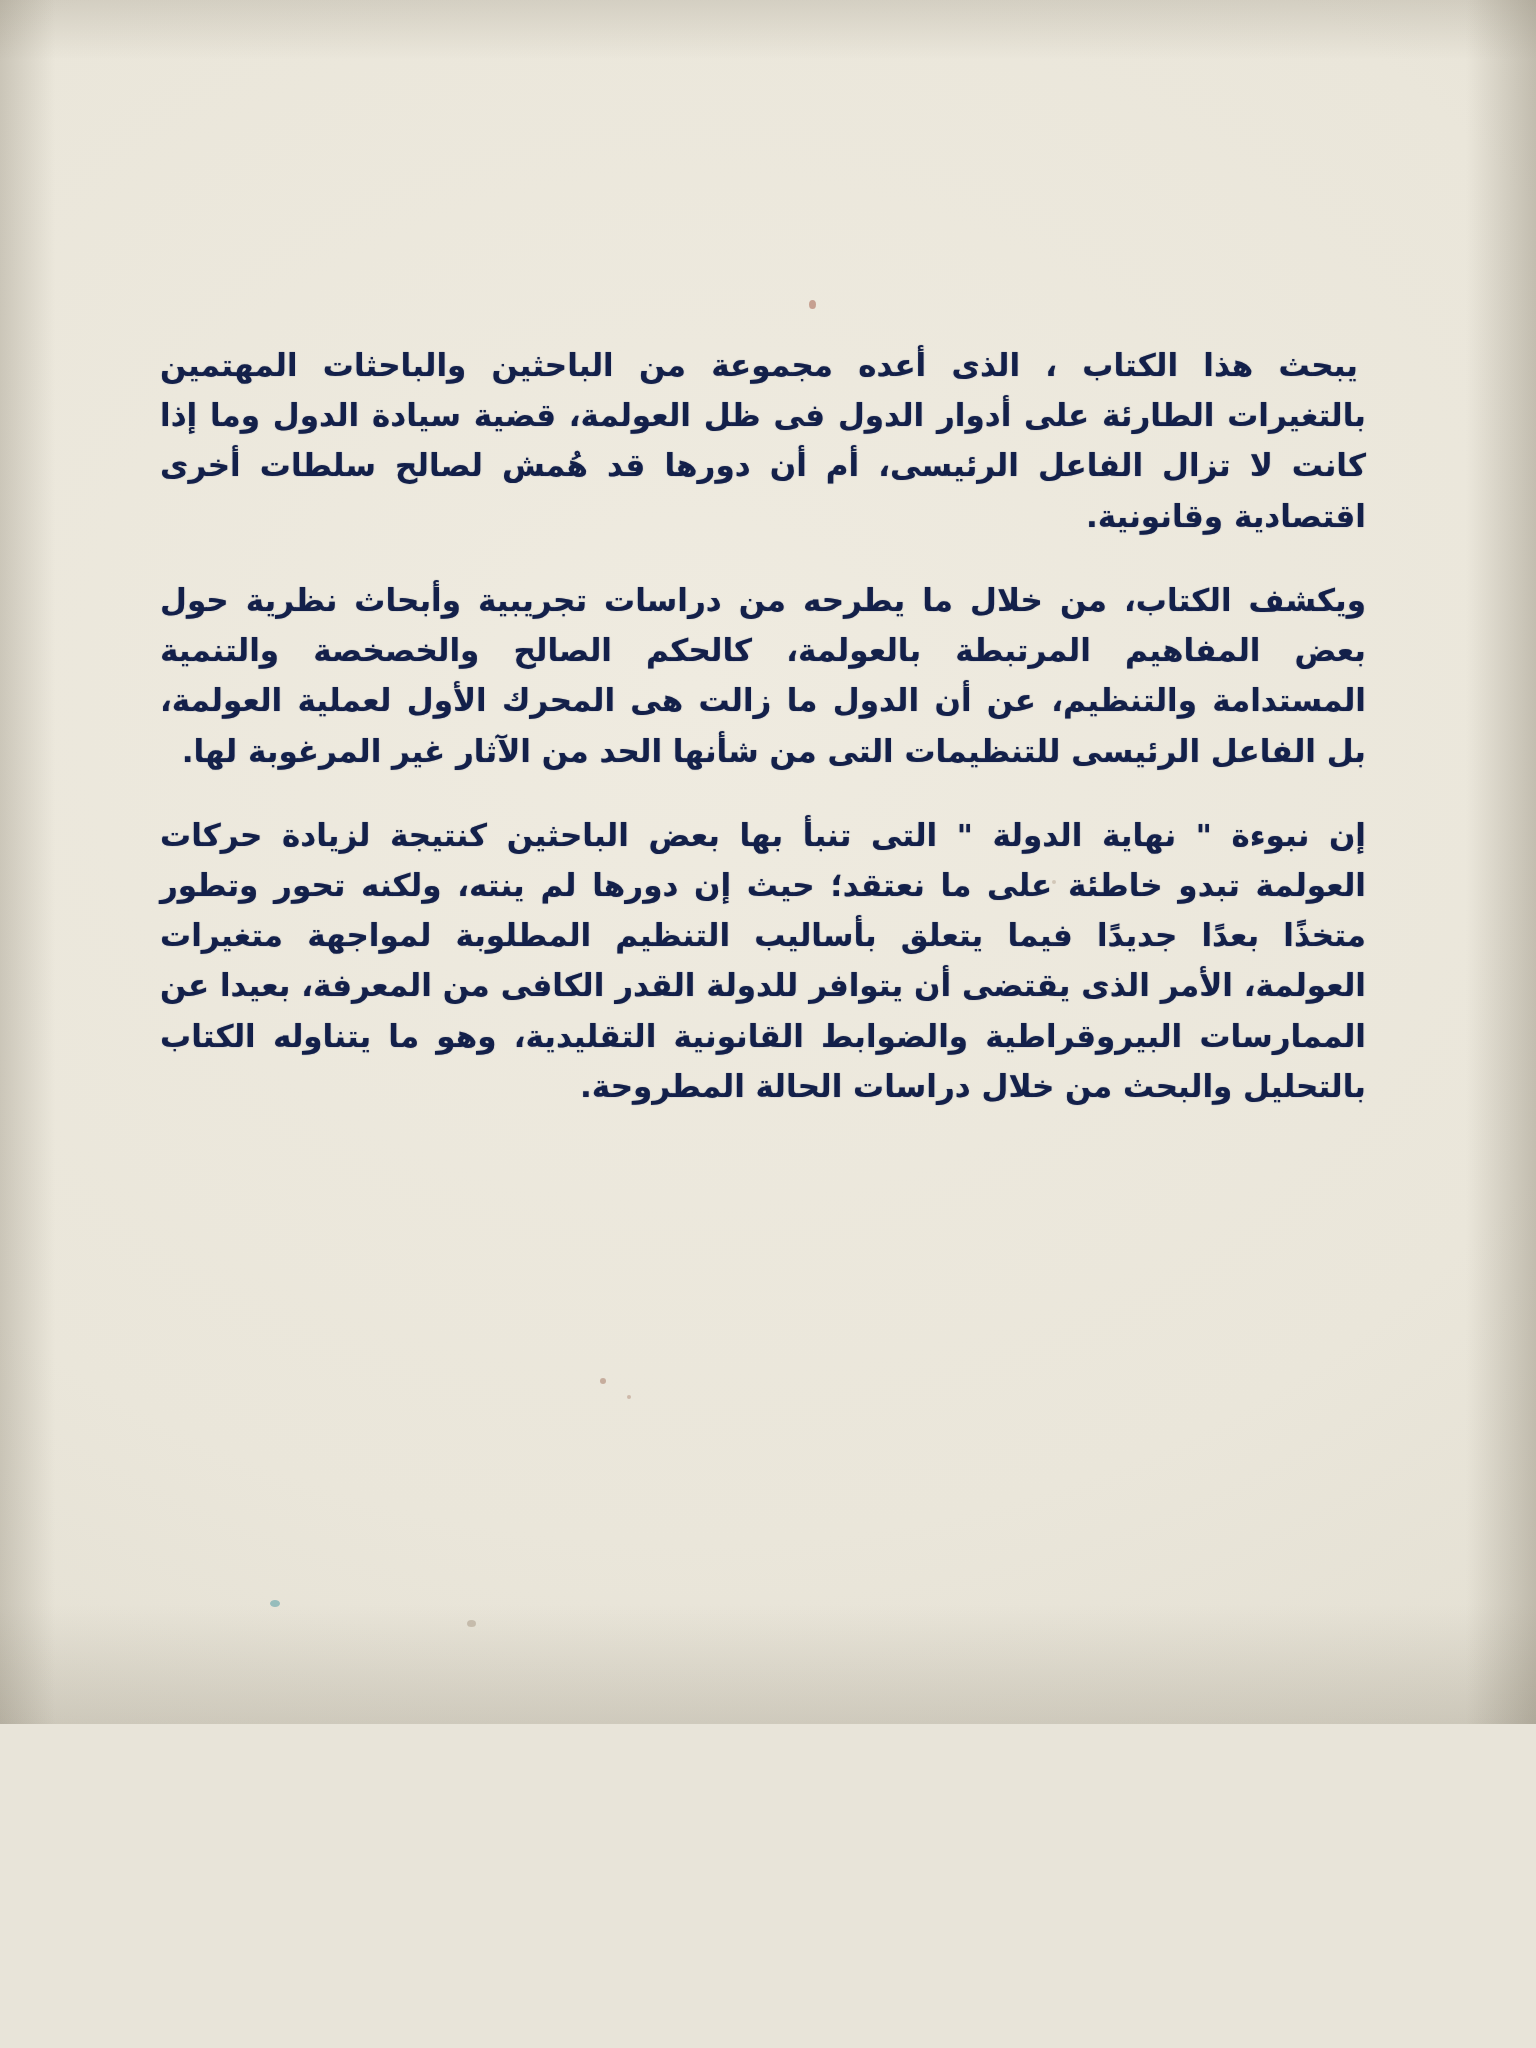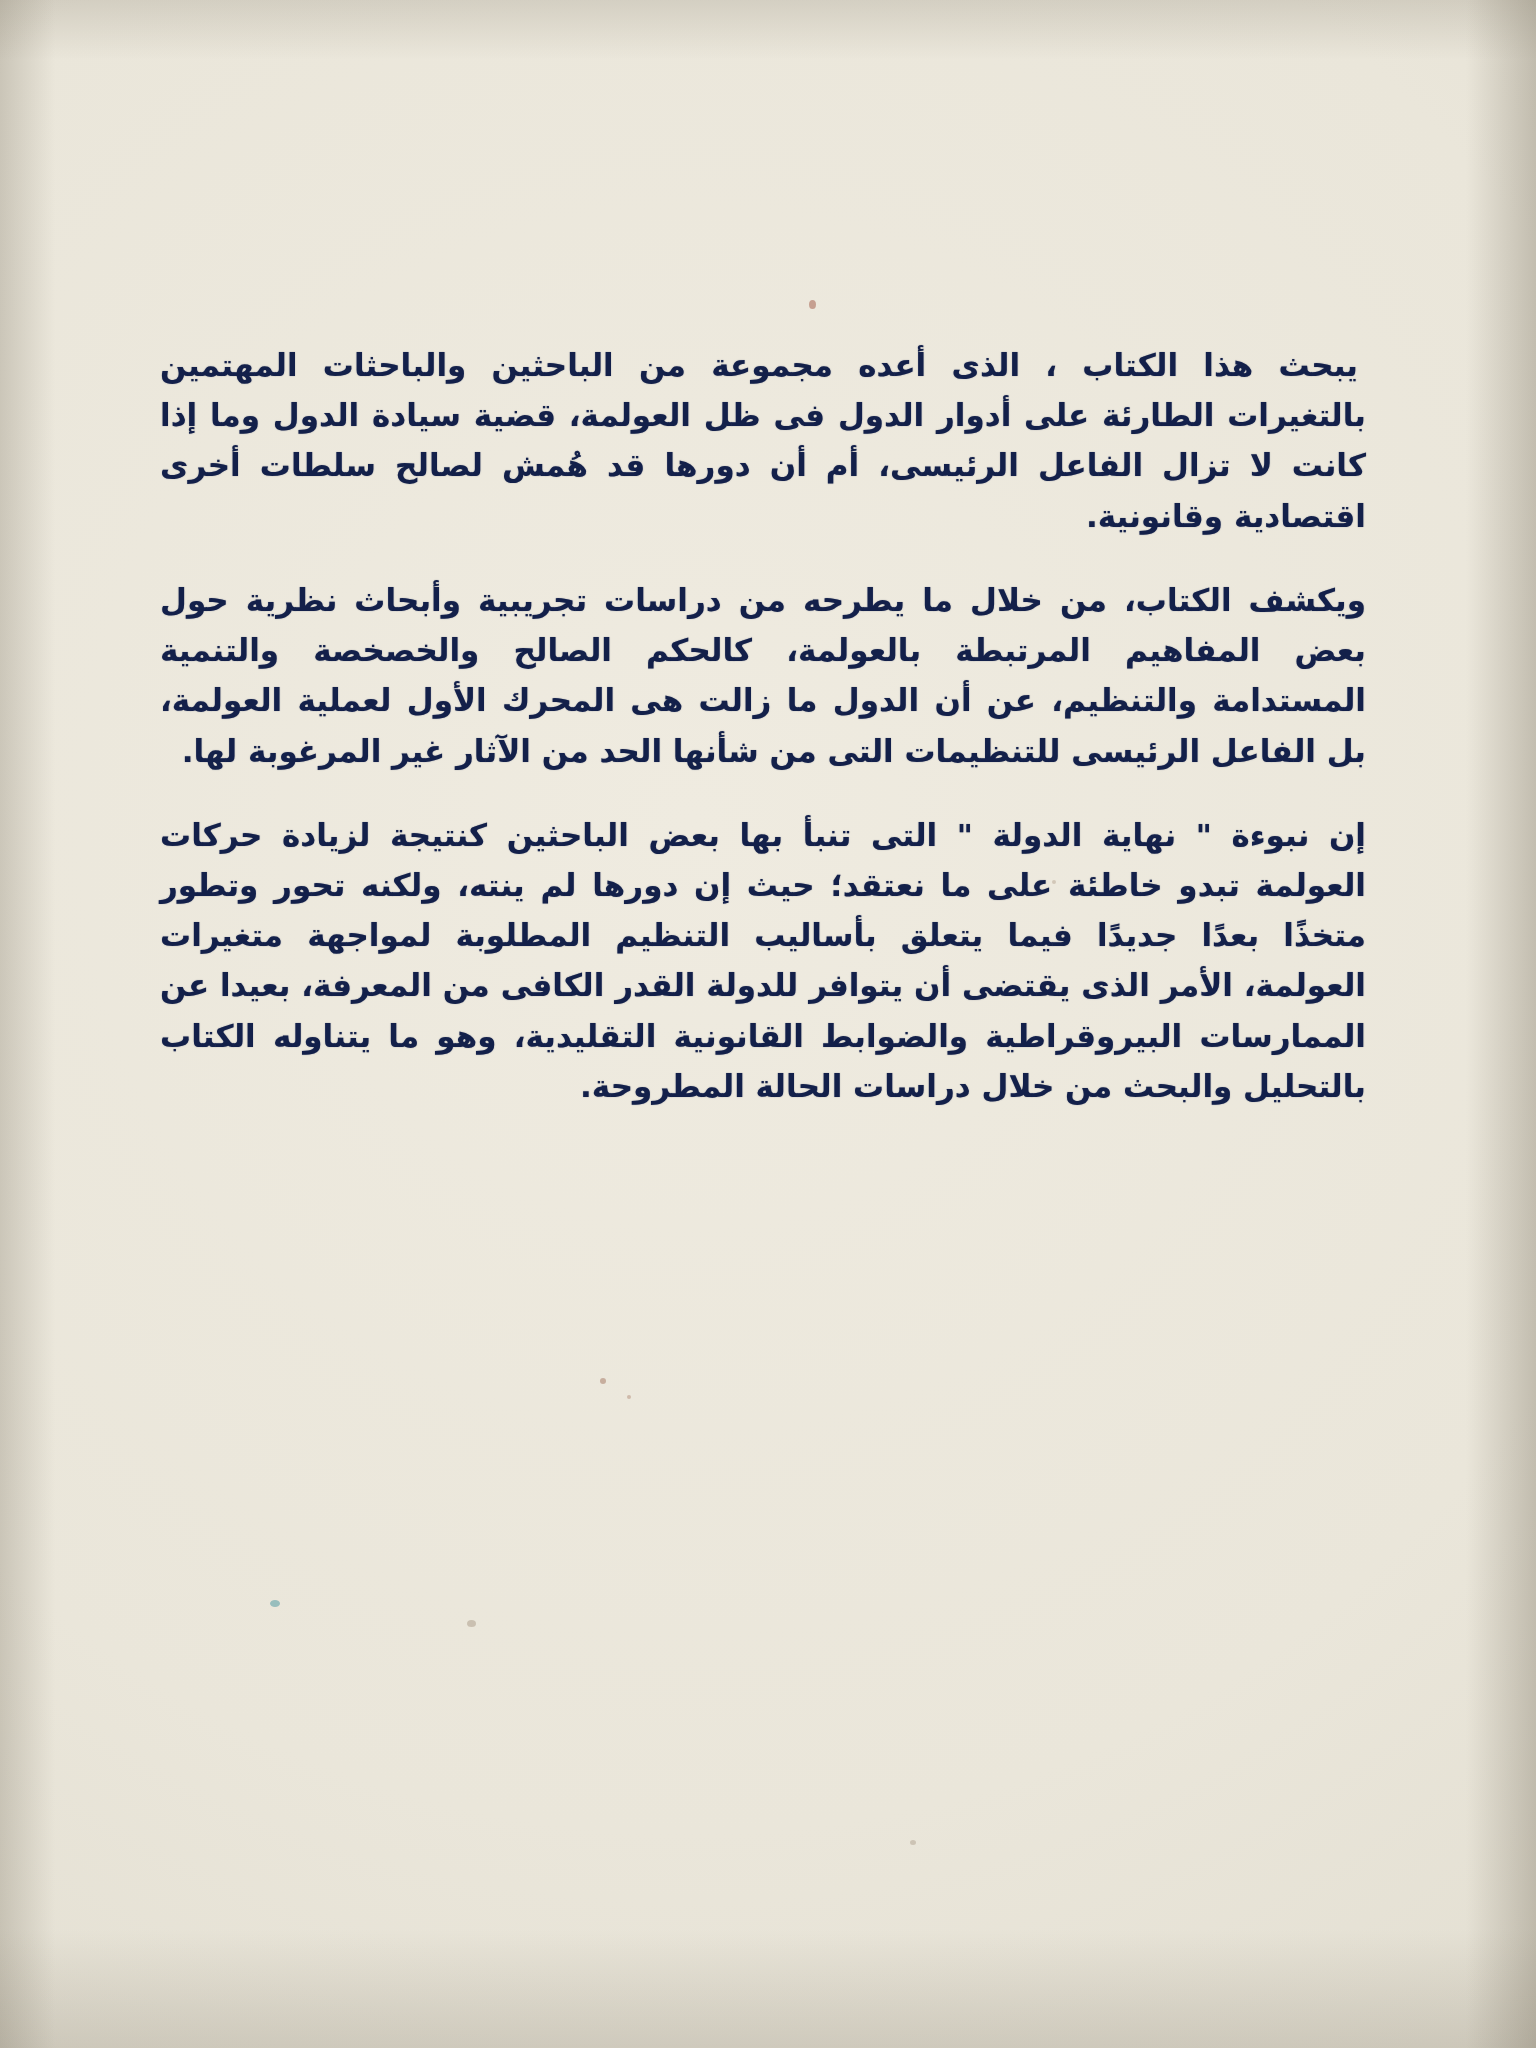--- a/index.html
+++ b/index.html
@@ -11,21 +11,21 @@
     height: 2048px;
     background: #e8e4d9;
     font-family: "DejaVu Sans", sans-serif;
     overflow: hidden;
   }
 
   
   .page {
     position: relative;
     width: 1536px;
-    height: 2048px;
+    height: 1724px;
     background:
       radial-gradient(ellipse 120% 90% at 45% 40%, #efebe0 0%, #eae6da 55%, #e2ded1 85%, #d8d3c4 100%);
     box-sizing: border-box;
     overflow: hidden;
   }
 
   
   .edge-shade-right {
     position: absolute;
     top: 0; right: 0;

